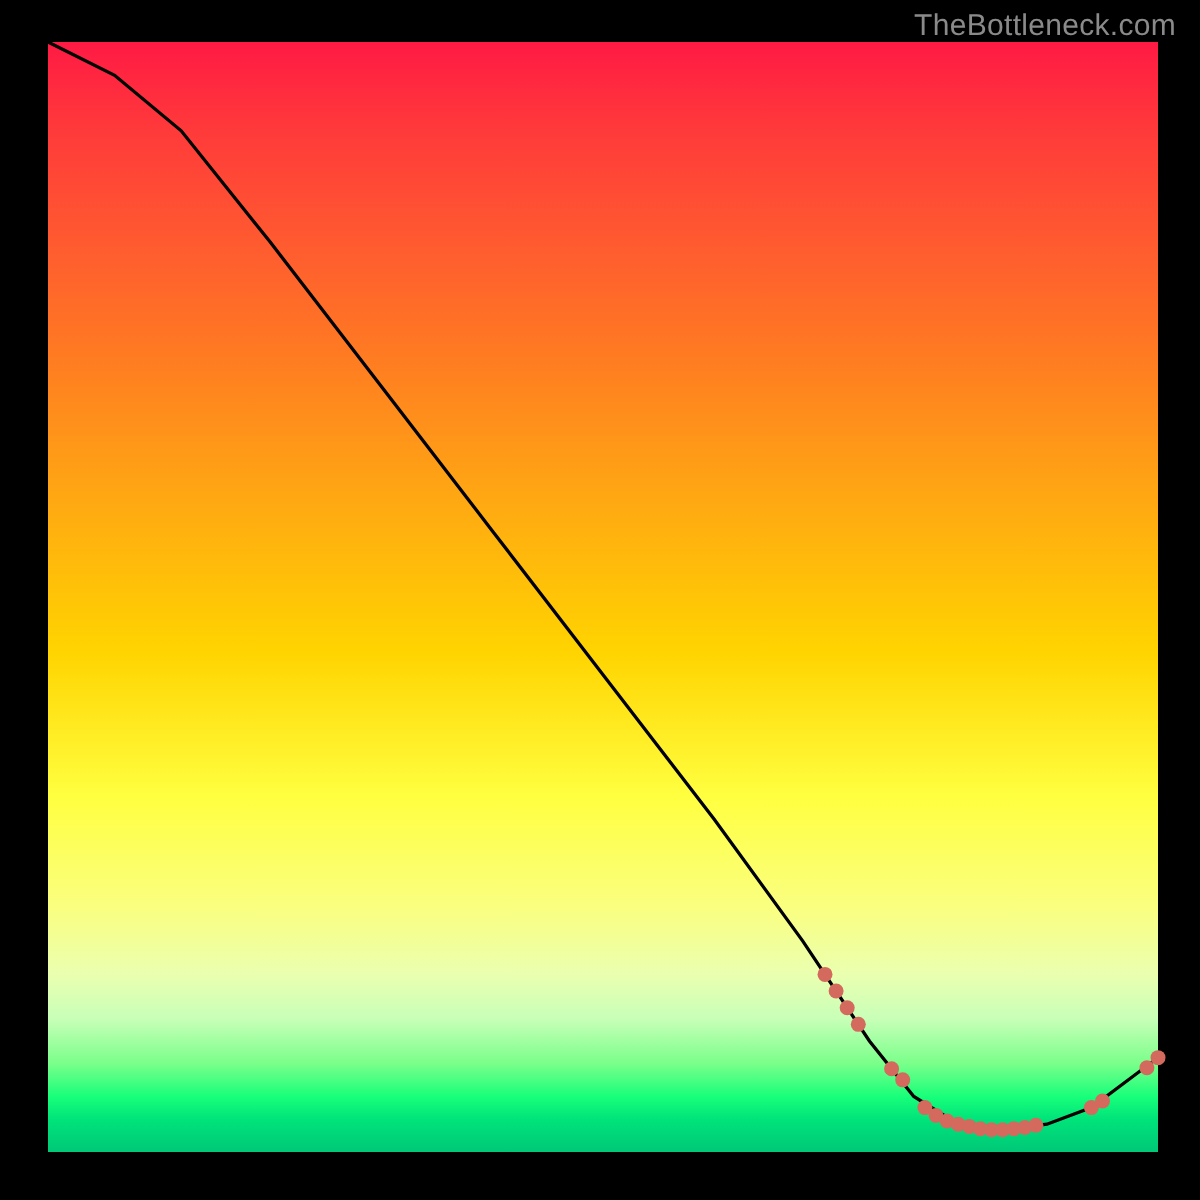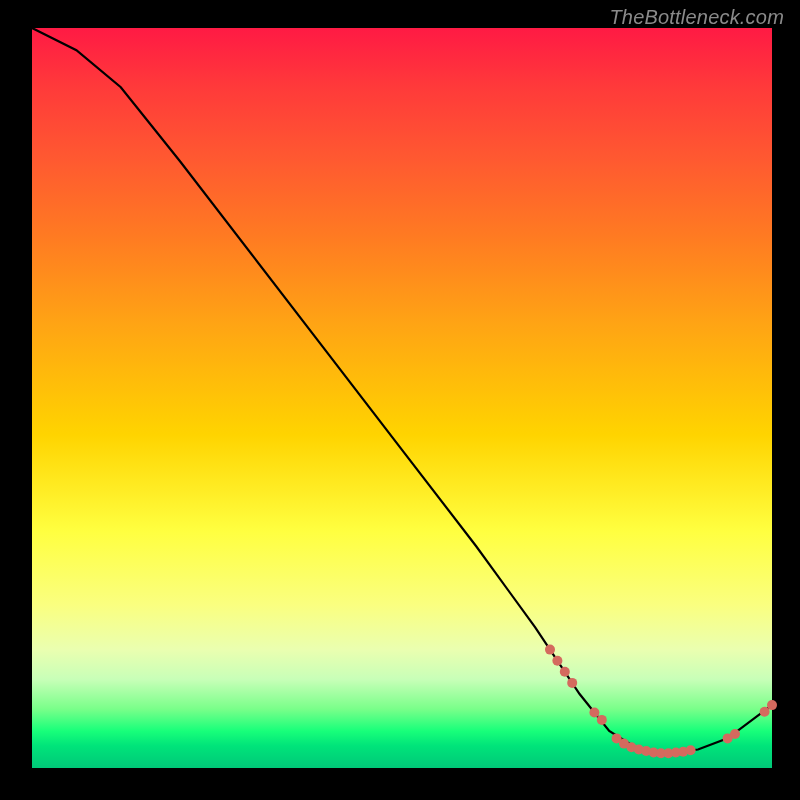--- a/index.html
+++ b/index.html
@@ -44,21 +44,20 @@
     );
   }
   .watermark {
     position: absolute;
     top: 6px;
     right: 16px;
     color: #8a8a8a;
     font-size: 20px;
     letter-spacing: 0.2px;
     user-select: none;
-    font-style: italic;
   }
   svg.curve {
     position: absolute;
     left: 0;
     top: 0;
     width: 740px;
     height: 740px;
     overflow: visible;
   }
   .markers circle {

